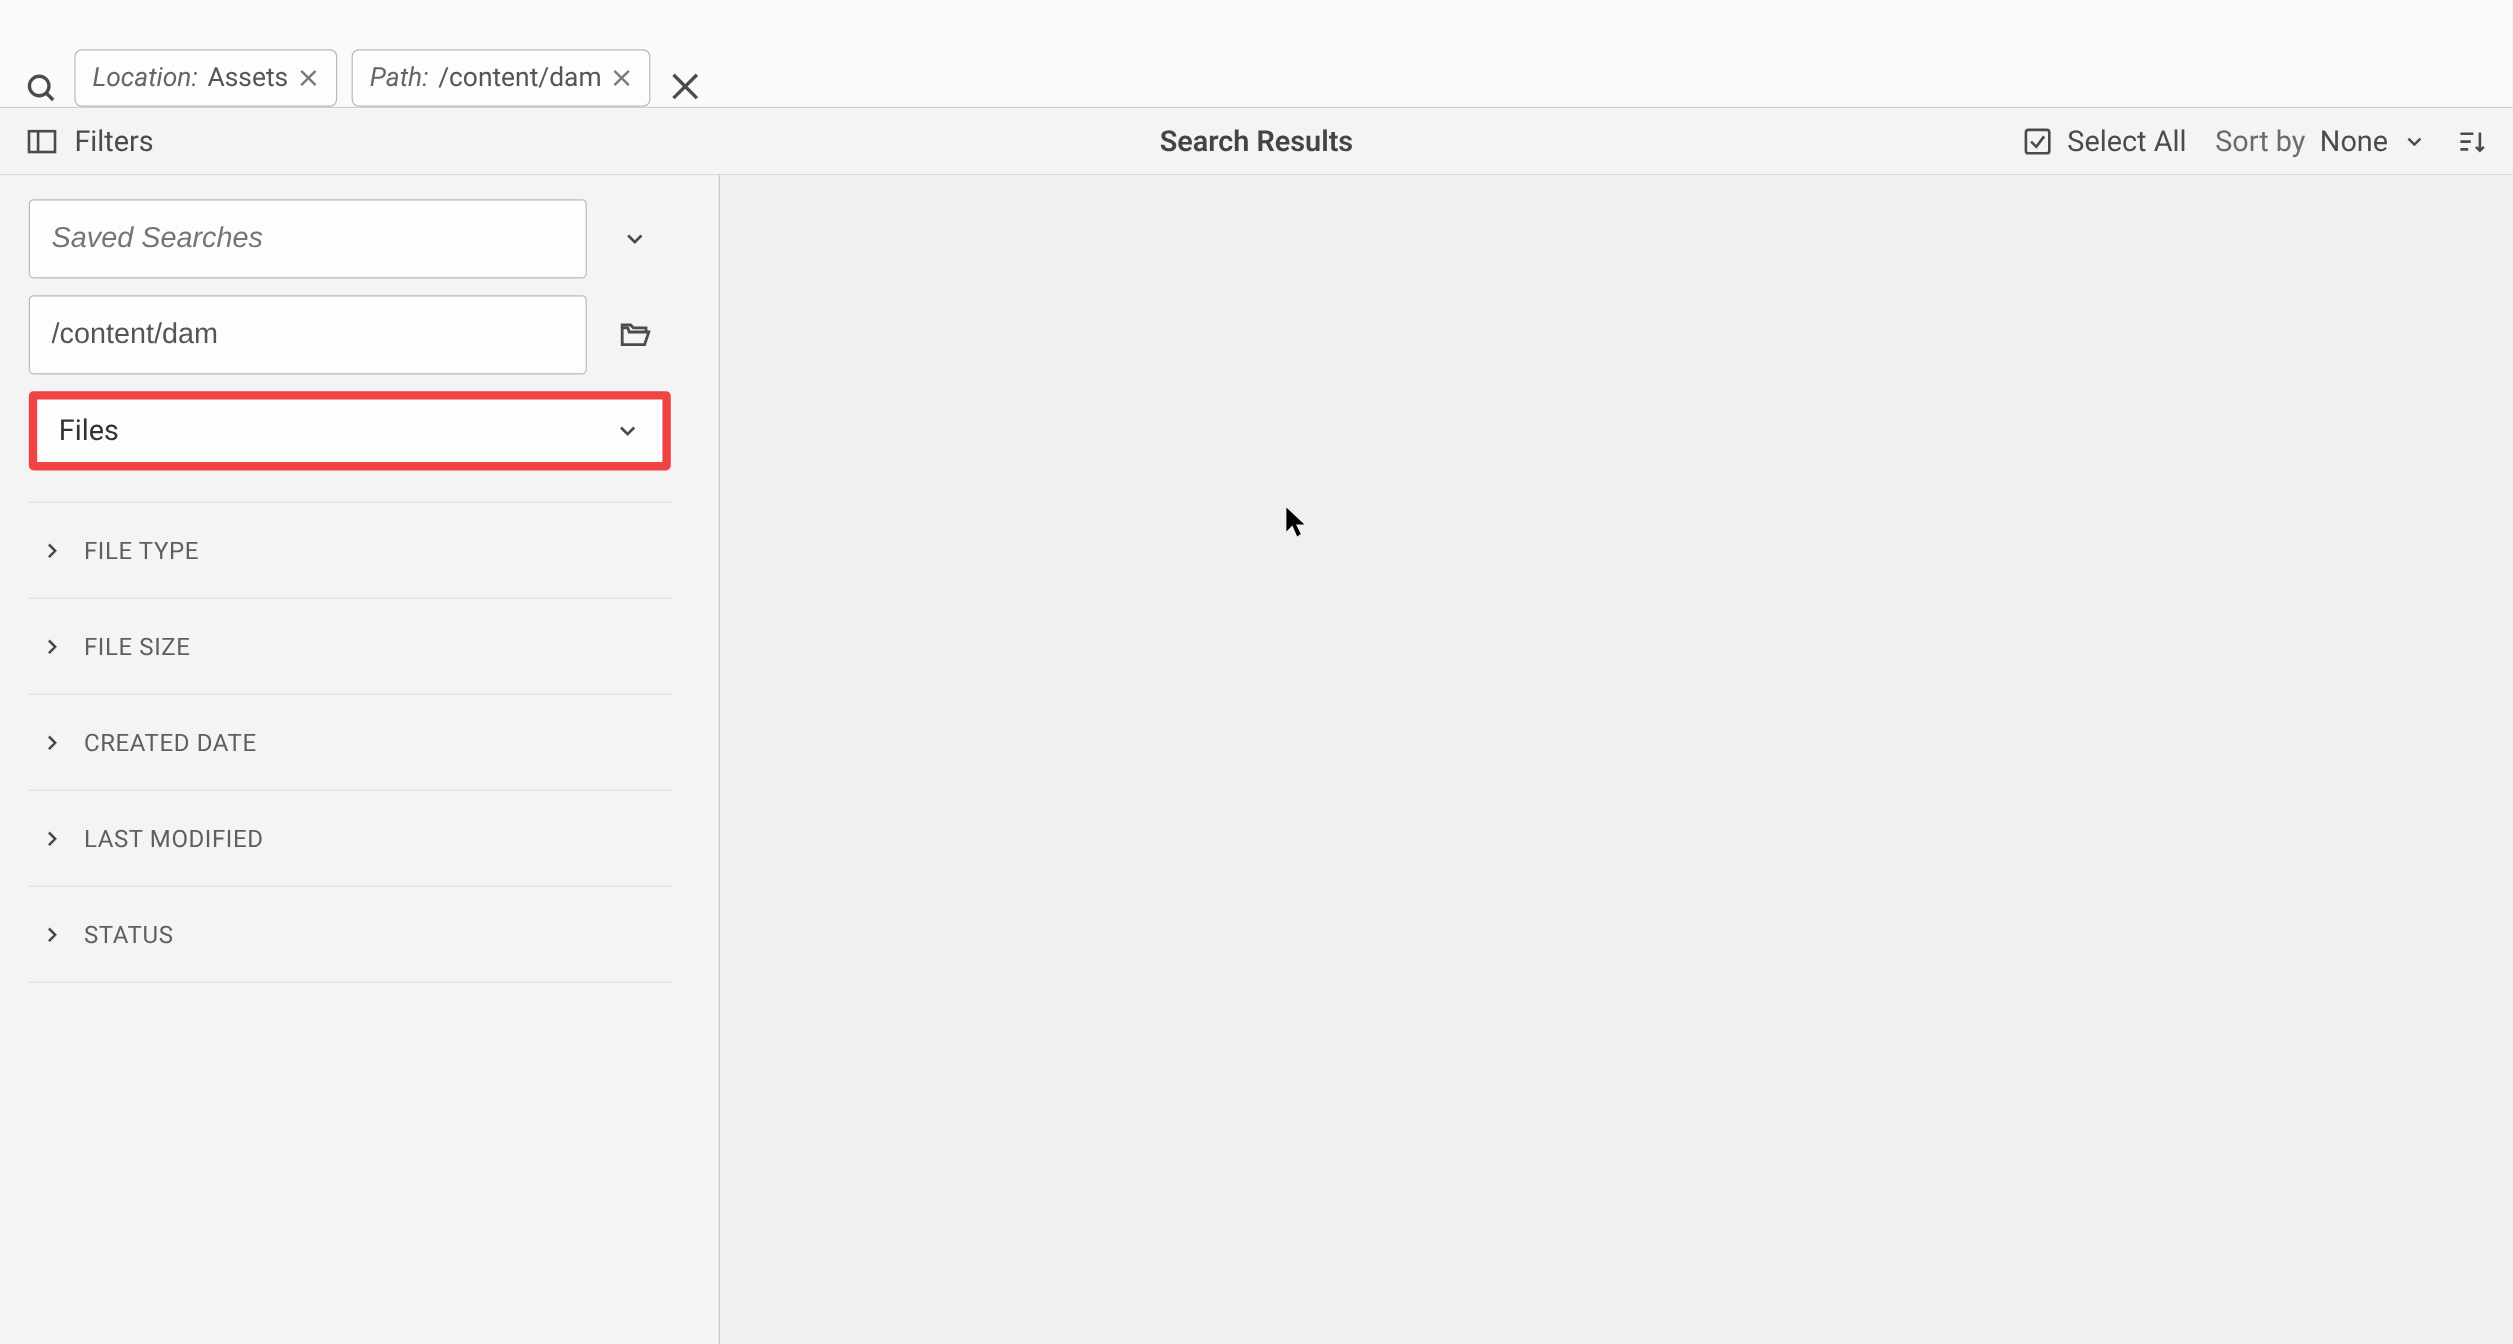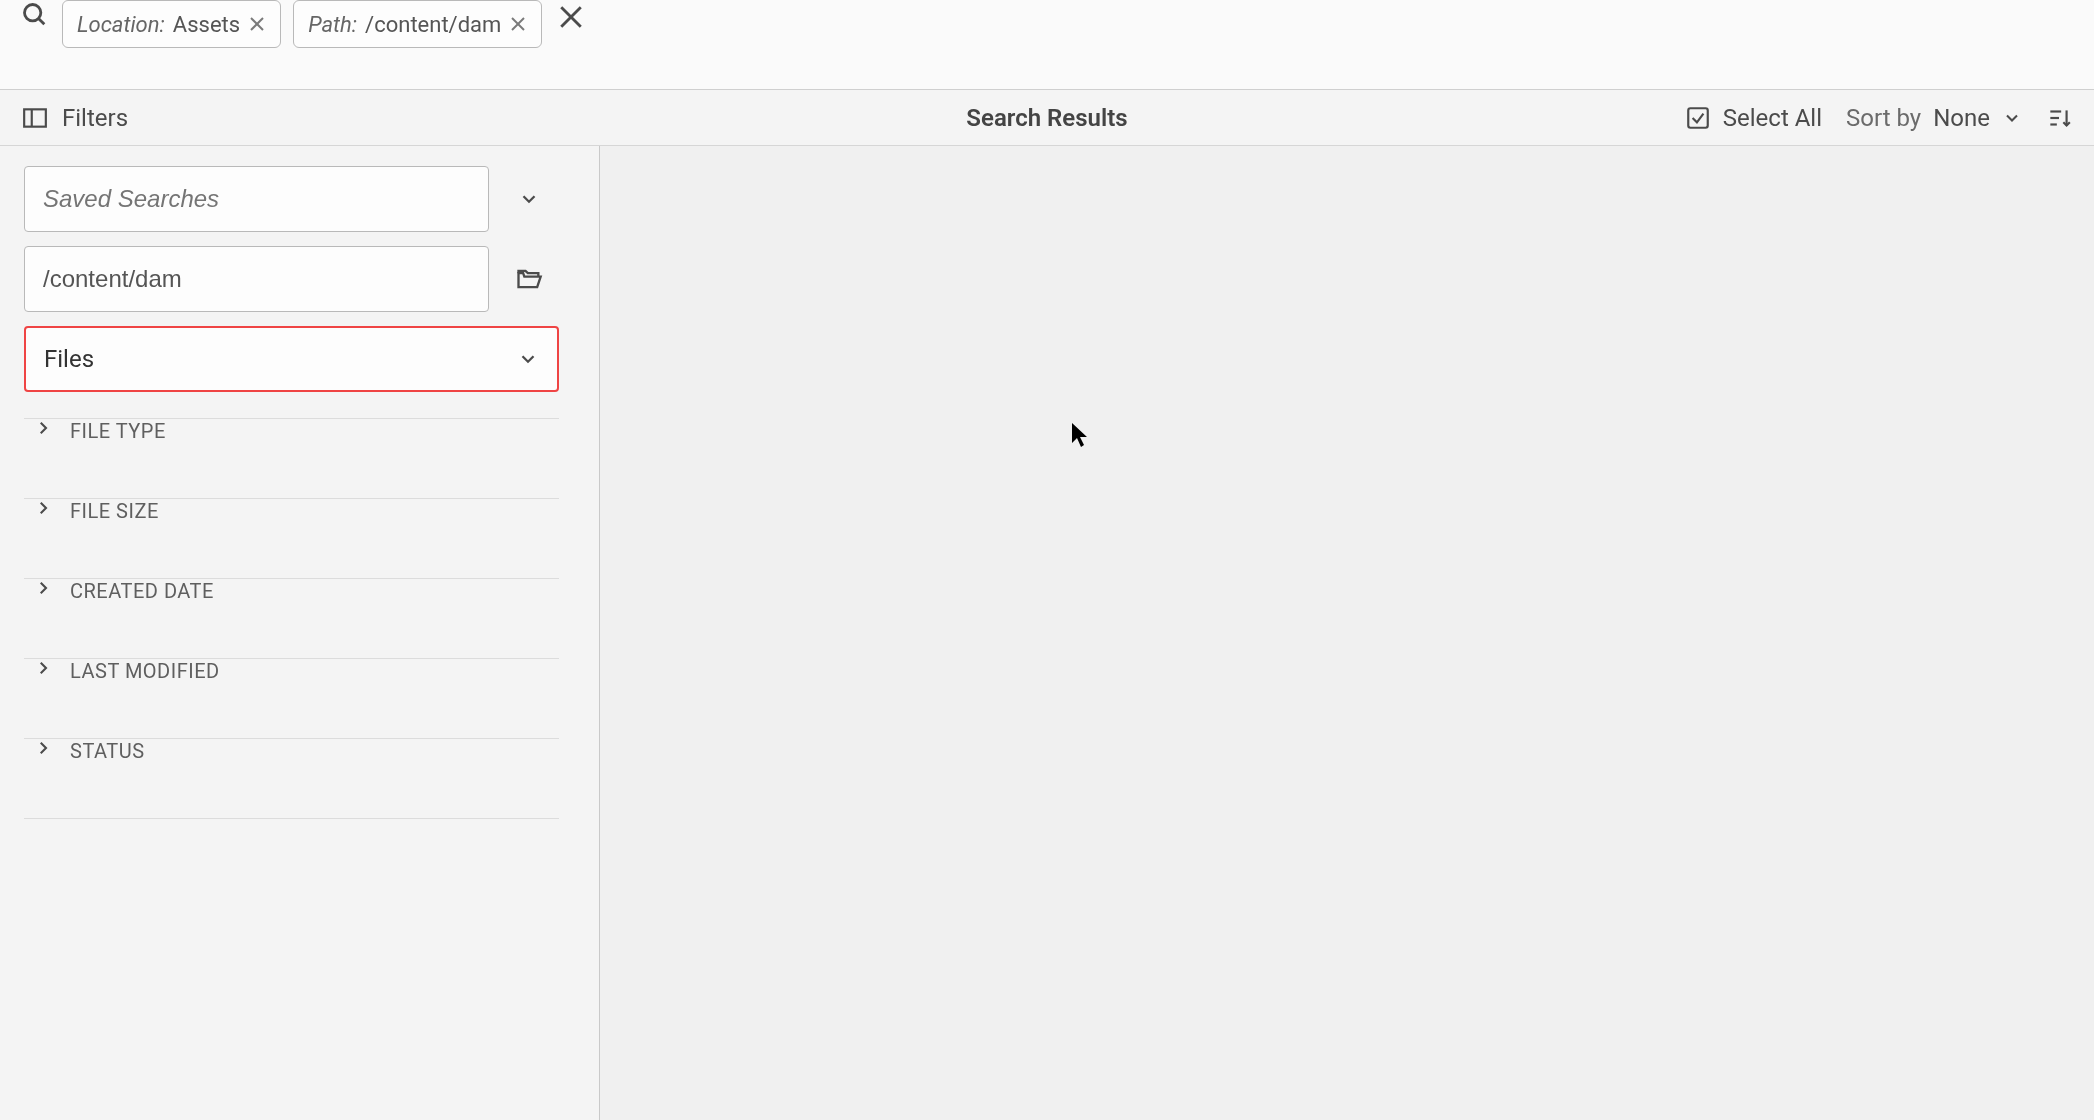--- a/index.html
+++ b/index.html
@@ -7,21 +7,21 @@
   body {
     font-family: -apple-system, BlinkMacSystemFont, "Segoe UI", Roboto, Arial, sans-serif;
     background: #f0f0f0;
     color: #4b4b4b;
     font-size: 20px;
   }
 
   
   .topbar {
     display: flex;
-    align-items: flex-start;
+    align-items: flex-end;
     height: 90px;
     padding: 0 20px;
     background: #fafafa;
     border-bottom: 1px solid #cfcfcf;
     gap: 12px;
   }
   .topbar .search-icon {
     width: 30px; height: 30px;
     display: flex; align-items: center; justify-content: center;
   }
@@ -130,34 +130,34 @@
     width:60px;height:66px;
     display:flex;align-items:center;justify-content:center;
     border:1px solid transparent;border-radius:4px;
     cursor:pointer;background:transparent;
   }
   .select-box {
     width:100%;
     height:66px;
     padding: 0 18px;
     background:#fdfdfd;
-    border:2px solid #ef4444;
+    border:7px solid #ef4444;
     border-radius:4px;
     display:flex;align-items:center;justify-content:space-between;
     font-size:24px;color:#333;cursor:pointer;
     margin-bottom: 26px;
   }
 
   
   .accordion {
     border-top:1px solid #dcdcdc;
   }
   .acc-item {
     height:80px;
-    display:flex;align-items:flex-start;gap:18px;
+    display:flex;align-items:center;gap:18px;
     border-bottom:1px solid #dcdcdc;
     padding-left:10px;
     cursor:pointer;
   }
   .acc-item .acc-label{
     font-size:20px;
     letter-spacing:0.5px;
     color:#5f5f5f;
   }
 

